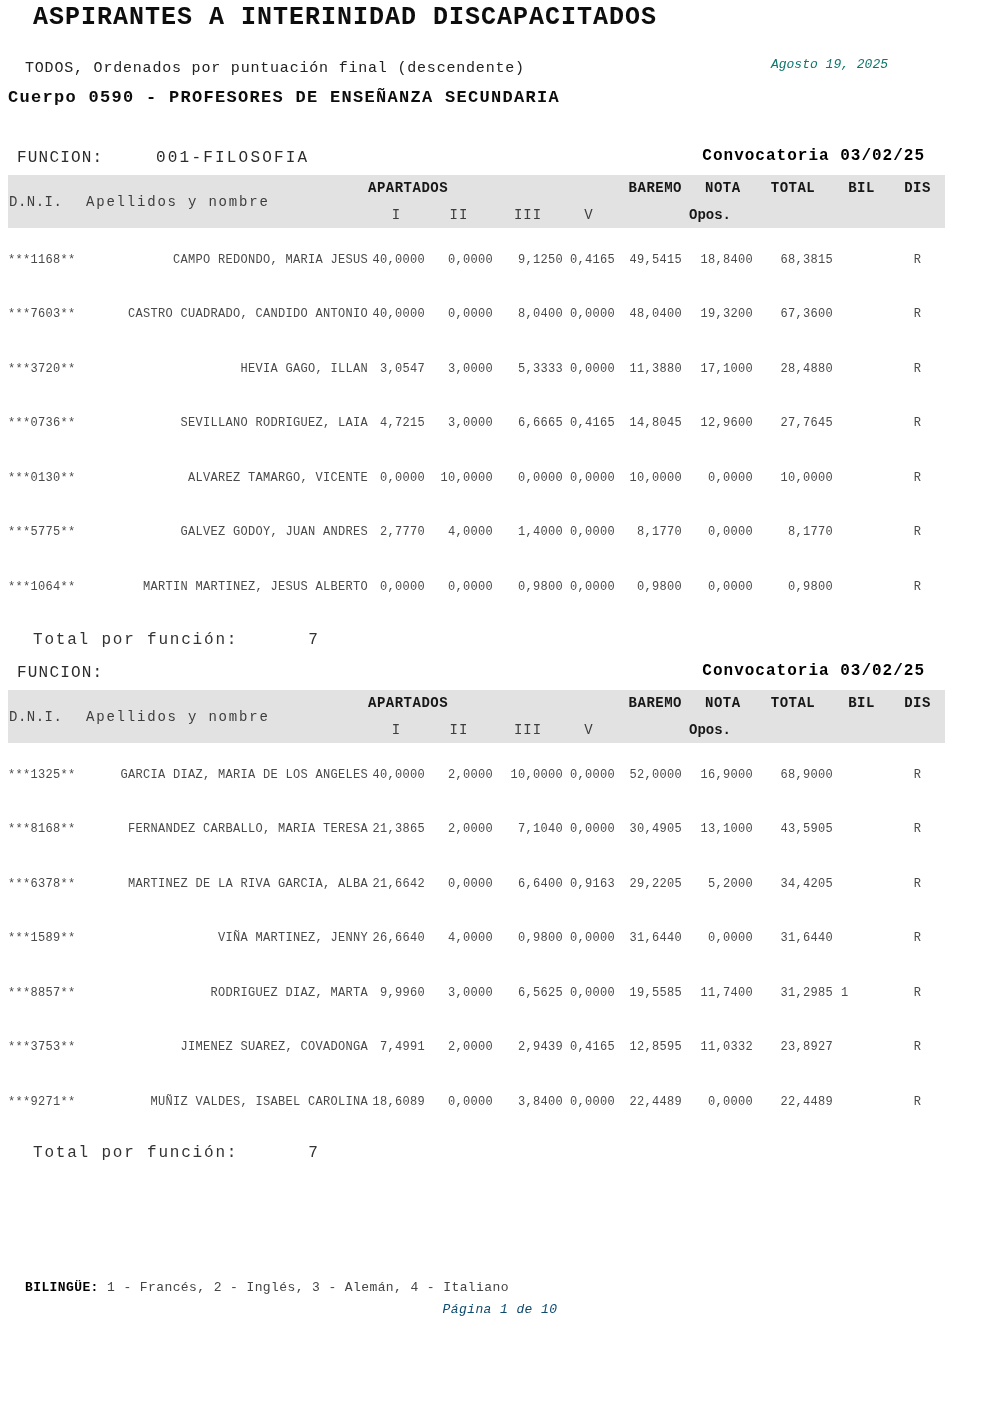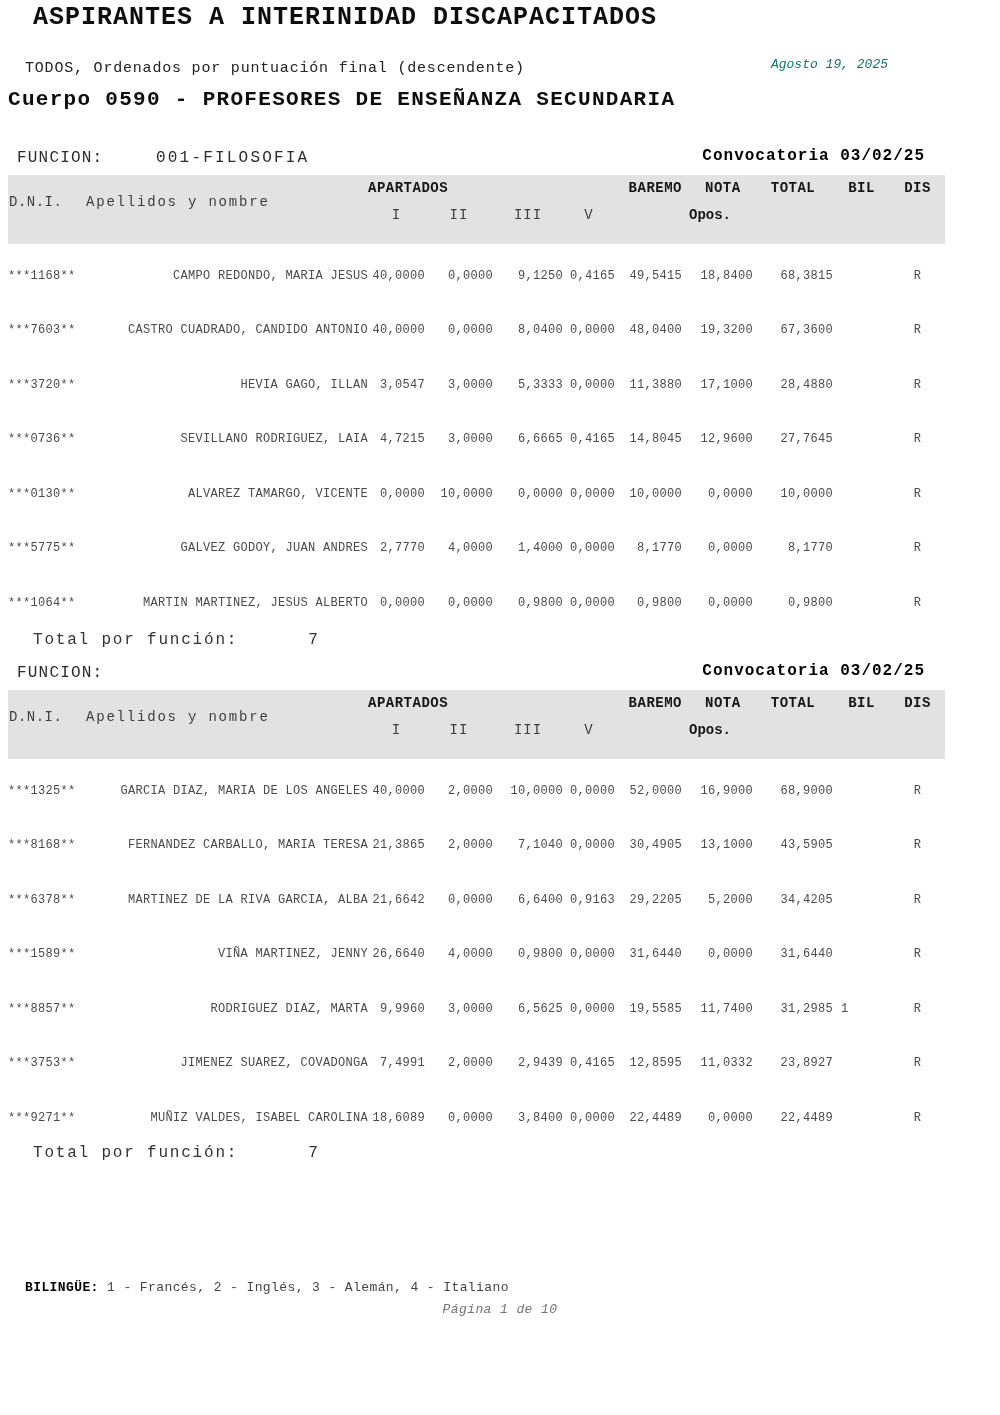--- a/index.html
+++ b/index.html
@@ -7,34 +7,34 @@
     position:relative; width:1000px; height:1415px;
     background:#ffffff; overflow:hidden;
     font-family:"Liberation Mono", monospace;
     color:#1a1a1a;
   }
   
   .title1 { position:absolute; left:25px; top:3px;  font-size:25px; font-weight:bold; letter-spacing:1px; color:#0d0d0d; white-space:nowrap;margin-left:8px; }
   .title2 { position:absolute; left:25px; top:32px; font-size:25px; font-weight:bold; letter-spacing:1px; color:#0d0d0d; white-space:nowrap; }
   .subtitle { position:absolute; left:25px; top:60px; font-size:15px; letter-spacing:0.8px; color:#222; white-space:nowrap; }
   .docdate { position:absolute; right:112px; top:57px; font-size:13px; font-style:italic; color:#0f766e; white-space:nowrap; }
-  .cuerpo { position:absolute; left:8px; top:88px; font-size:21px; font-weight:bold; letter-spacing:1.3px; color:#0d0d0d; white-space:nowrap; }
+  .cuerpo { position:absolute; left:8px; top:88px; font-size:17px; font-weight:bold; letter-spacing:1.3px; color:#0d0d0d; white-space:nowrap; }
 
   
   .sect { position:absolute; left:8px; width:937px; }
   .s1 { top:145px; }
   .s2 { top:660px; }
   .func-line { position:relative; height:30px; }
   .func-label { position:absolute; left:9px; top:4px; font-size:16px; letter-spacing:1.2px; color:#2b2b2b; white-space:nowrap; }
   .func-name  { position:absolute; left:148px; top:4px; font-size:16px; letter-spacing:2.2px; color:#2b2b2b; white-space:nowrap; }
   .convocatoria { position:absolute; right:20px; top:2px; font-size:16px; font-weight:bold; letter-spacing:1px; color:#000; white-space:nowrap; }
 
   .grid-cols { display:grid; grid-template-columns:72px 288px 57px 68px 70px 52px 67px 71px 80px 57px 55px; }
 
-  .thead { background:#e2e2e2; height:69px; grid-template-rows:26px 27px; align-items:center; }
+  .thead { background:#e2e2e2; height:53px; grid-template-rows:26px 27px; align-items:center; }
   .thead .h-bold { font-size:14px; font-weight:bold; color:#161616; letter-spacing:0.5px; }
   .thead .h-gray { font-size:14px; font-weight:normal; color:#3d3d3d; }
   .h-dni  { grid-column:1; grid-row:1/3; padding-left:1px; letter-spacing:0.5px; }
   .h-name { grid-column:2; grid-row:1/3; padding-left:6px; letter-spacing:1.8px; }
   .h-apartados { grid-column:3/7; grid-row:1; text-align:left; }
   .h-i   { grid-column:3; grid-row:2; text-align:center; letter-spacing:1px; }
   .h-ii  { grid-column:4; grid-row:2; text-align:center; letter-spacing:1px; }
   .h-iii { grid-column:5; grid-row:2; text-align:center; letter-spacing:1px; }
   .h-v   { grid-column:6; grid-row:2; text-align:center; letter-spacing:1px; }
   .h-baremo { grid-column:7; grid-row:1; text-align:right; }
@@ -53,21 +53,21 @@
   .c-dis  { text-align:center; }
 
   
   .total-line { position:absolute; left:33px; font-size:16px; letter-spacing:1.8px; color:#333; white-space:nowrap; }
   .t1 { top:631px; }
   .t2 { top:1144px; }
   .total-val { margin-left:70px; }
 
   .bilingue { position:absolute; left:25px; top:1280px; font-size:13px; color:#444; white-space:nowrap; letter-spacing:0.4px; }
   .bilingue .b-label { font-weight:bold; color:#000; }
-  .pagenum { position:absolute; left:0; top:1302px; width:100%; text-align:center; font-size:13px; font-style:italic; color:#737373; letter-spacing:0.4px; }
+  .pagenum { position:absolute; left:0; top:1302px; width:100%; text-align:center; font-size:13px; font-style:italic; color:#0c4a6e; letter-spacing:0.4px; }
 </style>
 </head>
 <body>
 
 <div class="page">
 
   <div class="title1">ASPIRANTES A INTERINIDAD DISCAPACITADOS</div>
   <div class="subtitle">TODOS, Ordenados por puntuación final (descendente)</div>
   <div class="docdate">Agosto 19, 2025</div>
   <div class="cuerpo">Cuerpo 0590 - PROFESORES DE ENSEÑANZA SECUNDARIA</div>

